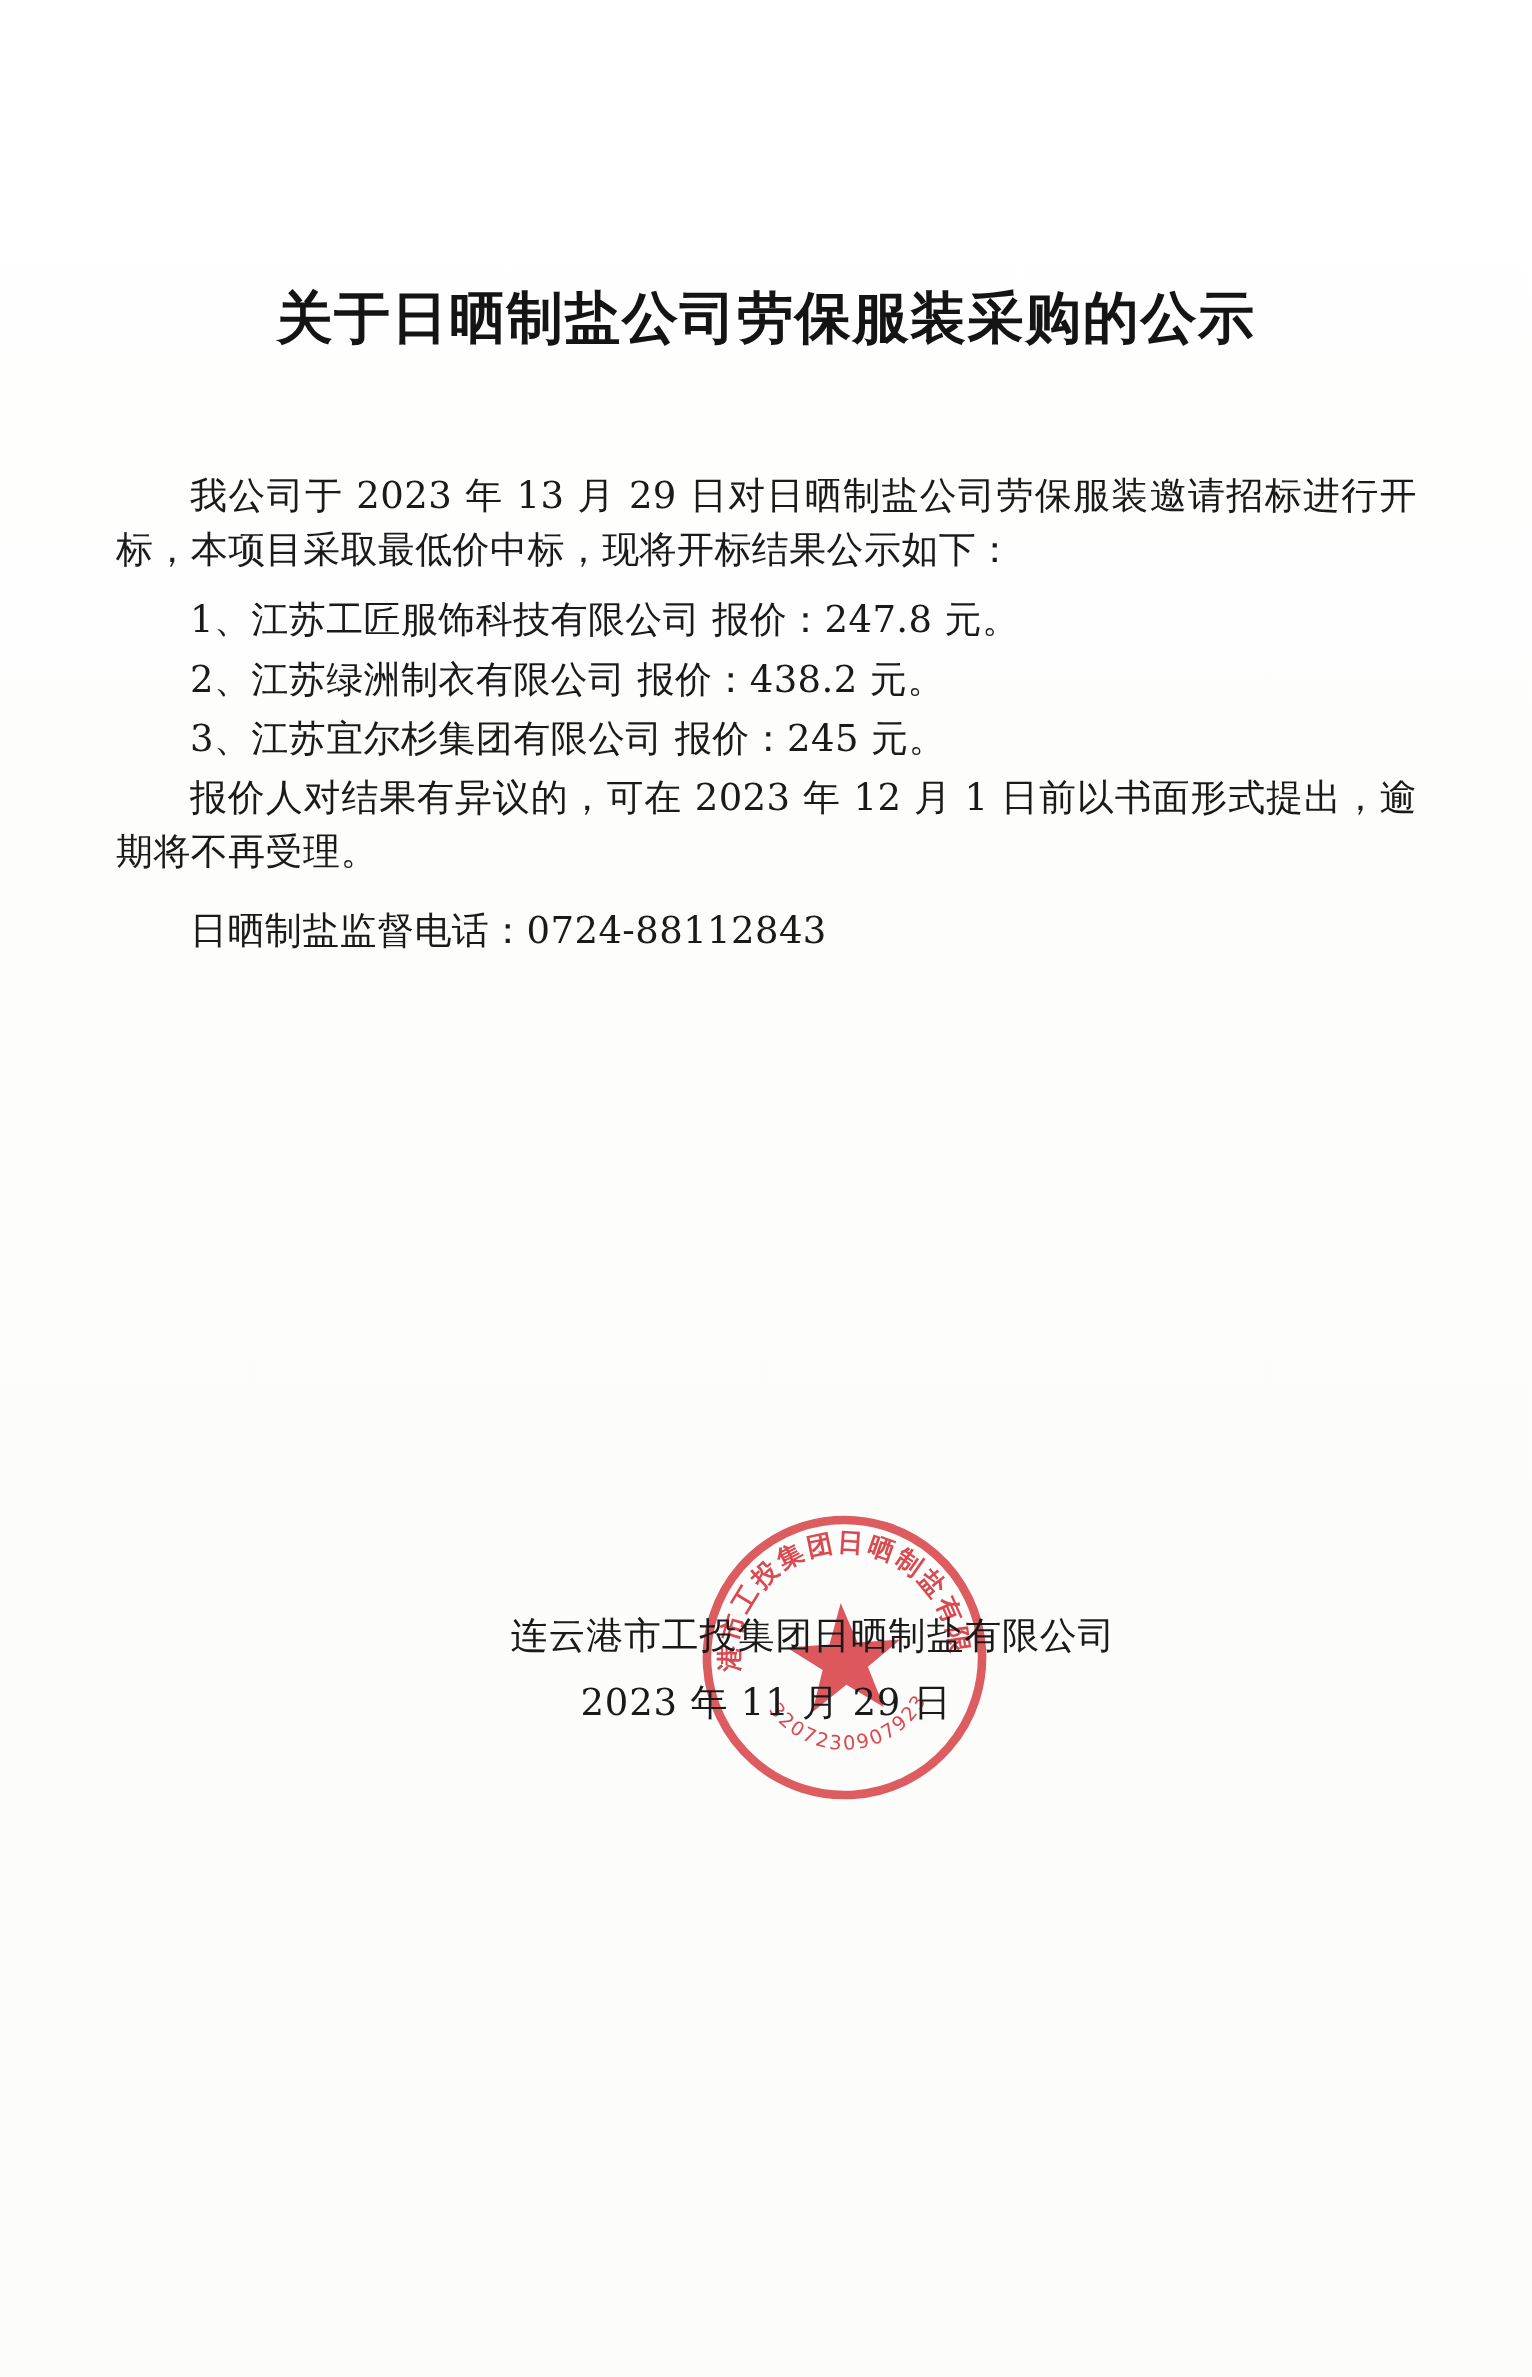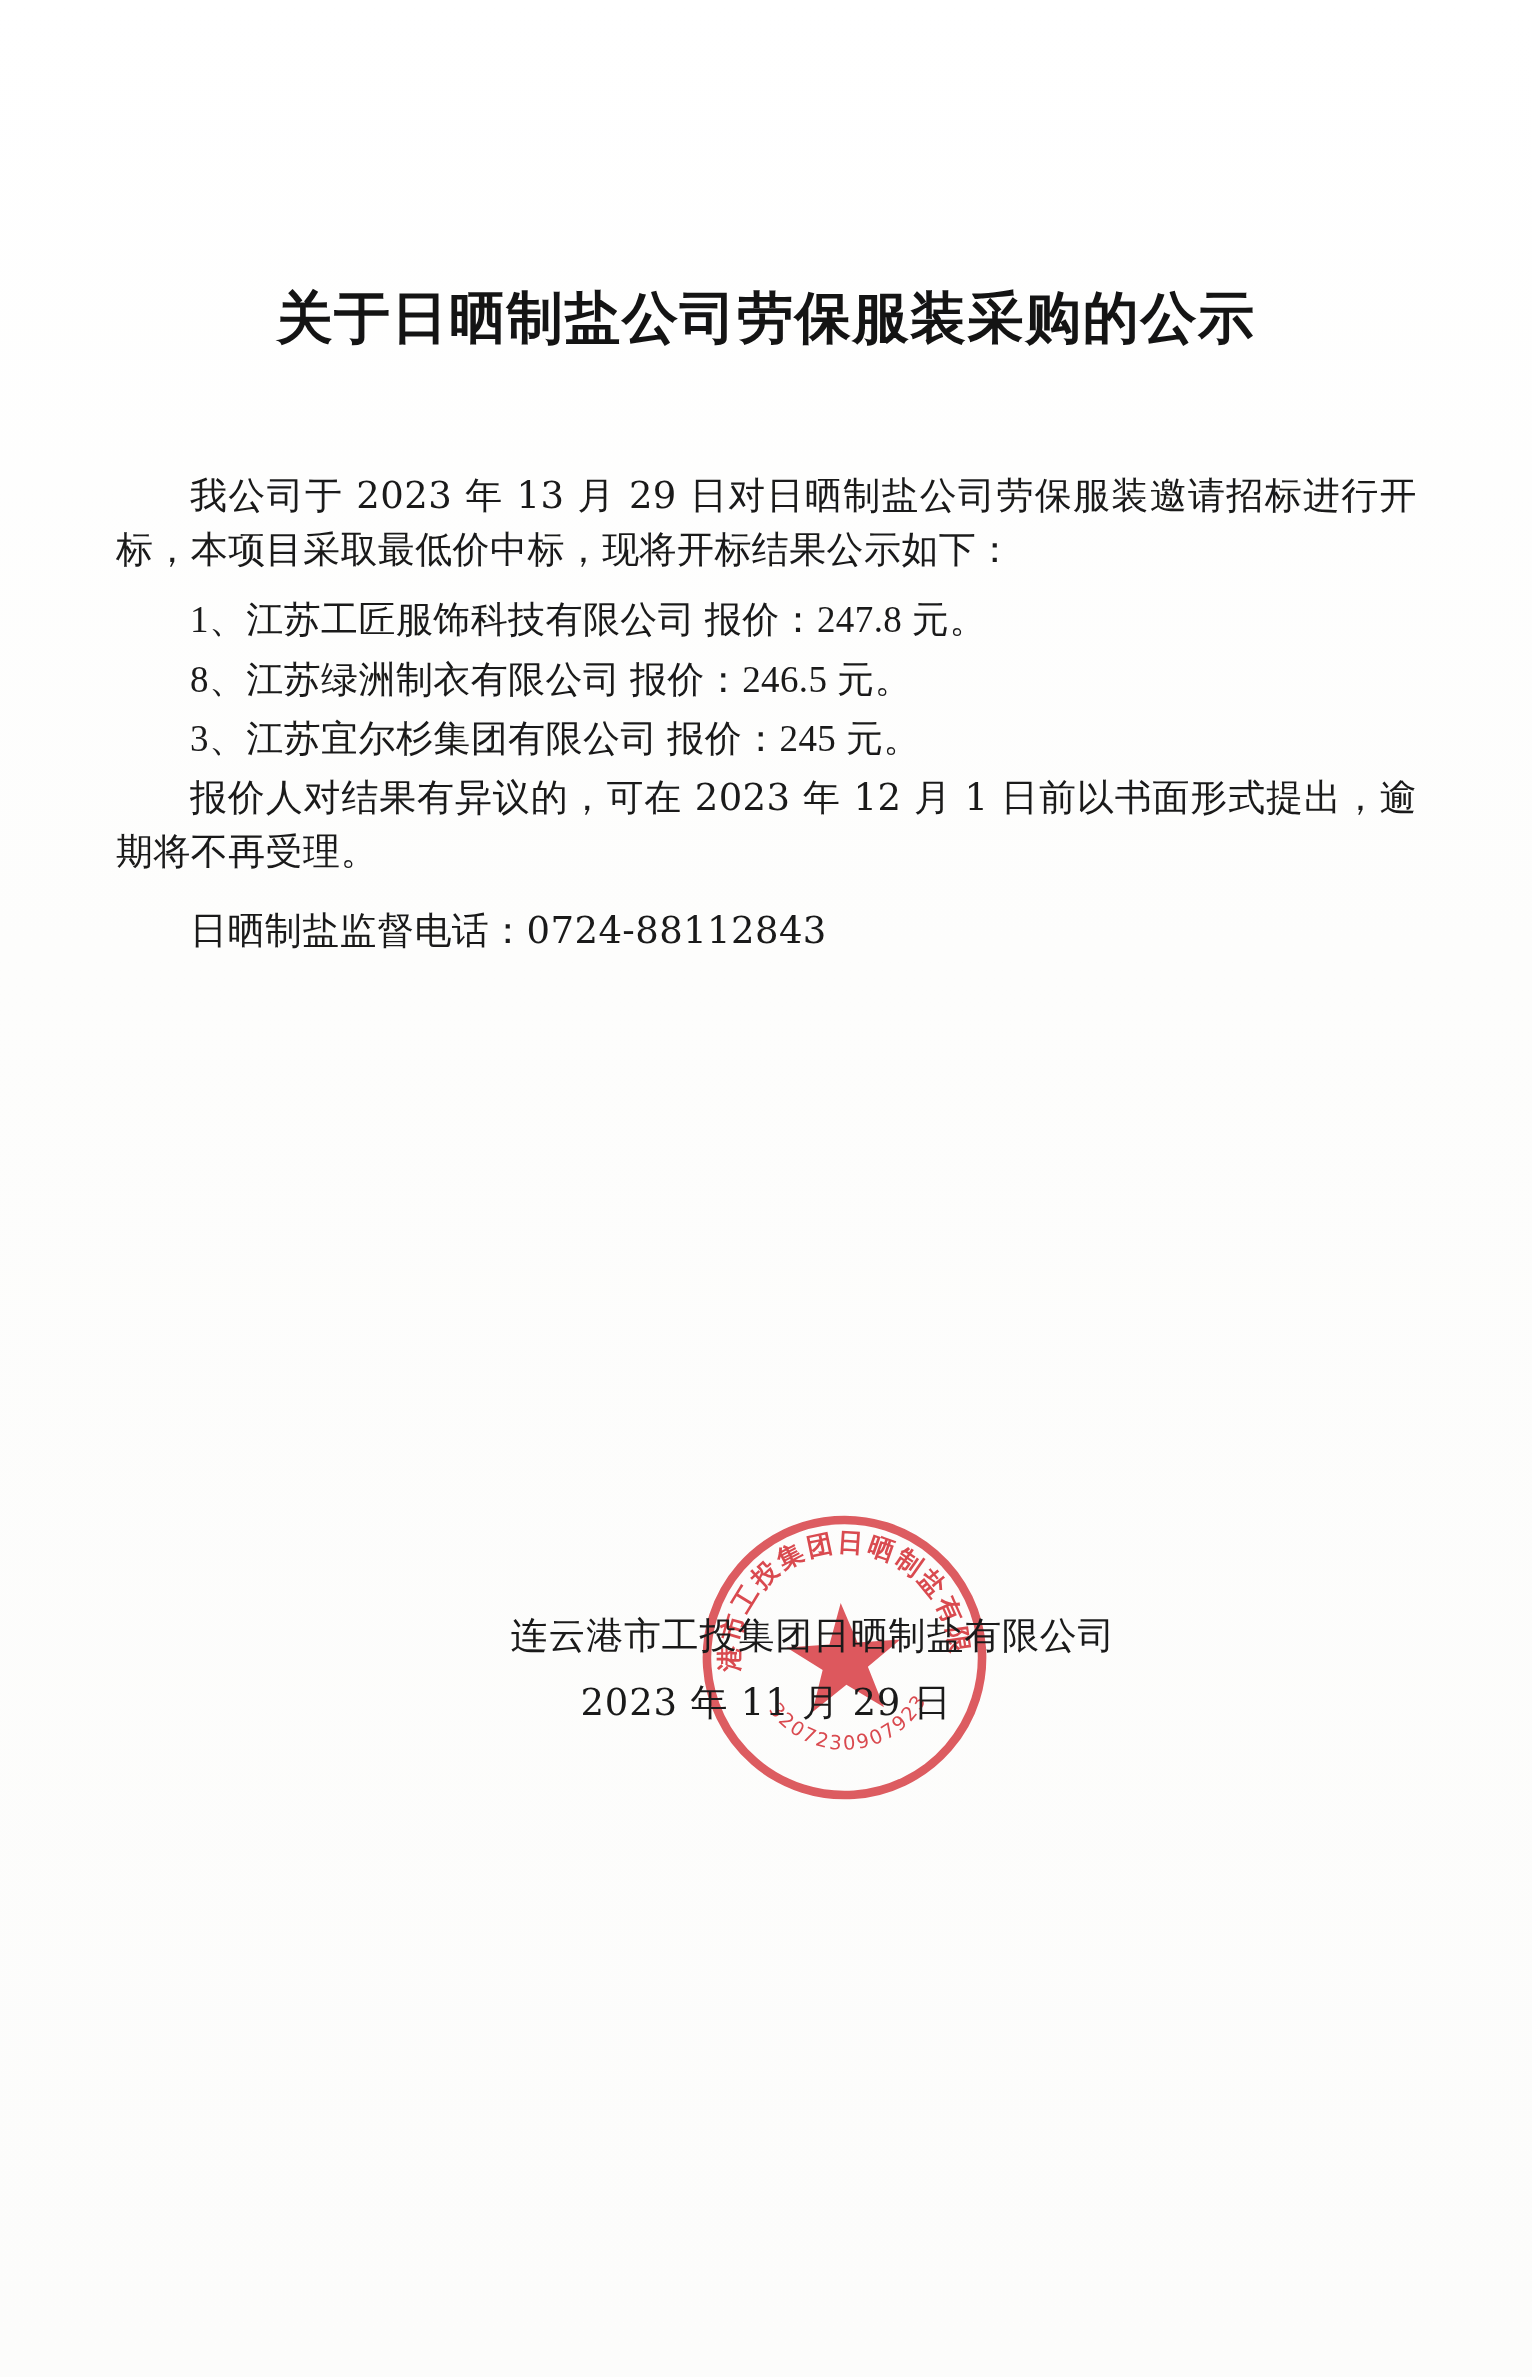--- a/index.html
+++ b/index.html
@@ -55,21 +55,20 @@
   }
   .indent {
     text-indent: 2em;
   }
   .list-line {
     font-size: 37px;
     line-height: 1.47;
     margin: 0 0 4.7px 0;
     text-indent: 2em;
     letter-spacing: 0.4px;
-    font-family: Liberation Serif, serif;
   }
   .contact-line {
     font-size: 37px;
     line-height: 1.47;
     margin: 0 0 4.7px 0;
     text-indent: 2em;
     letter-spacing: 0.4px;
   }
   .gap-sm { height: 11px; }
   .gap-md { height: 20.3px; }
@@ -114,21 +113,21 @@
 
   <div class="doc-title">关于日晒制盐公司劳保服装采购的公示</div>
 
   <div class="body-block">
 
     <p class="para indent">我公司于 2023 年 13 月 29 日对日晒制盐公司劳保服装邀请招标进行开标，本项目采取最低价中标，现将开标结果公示如下：</p>
 
     <div class="gap-sm"></div>
 
     <p class="list-line">1、江苏工匠服饰科技有限公司  报价：247.8 元。</p>
-    <p class="list-line">8、江苏绿洲制衣有限公司  报价：246.5 元。</p>
+    <p class="list-line">2、江苏绿洲制衣有限公司  报价：438.2 元。</p>
     <p class="list-line">3、江苏宜尔杉集团有限公司  报价：245 元。</p>
 
 
     <p class="para indent">报价人对结果有异议的，可在 2023 年 12 月 1 日前以书面形式提出，逾期将不再受理。</p>
 
     <div class="gap-md"></div>
 
     <p class="contact-line">日晒制盐监督电话：0724-88112843</p>
   </div>
 

